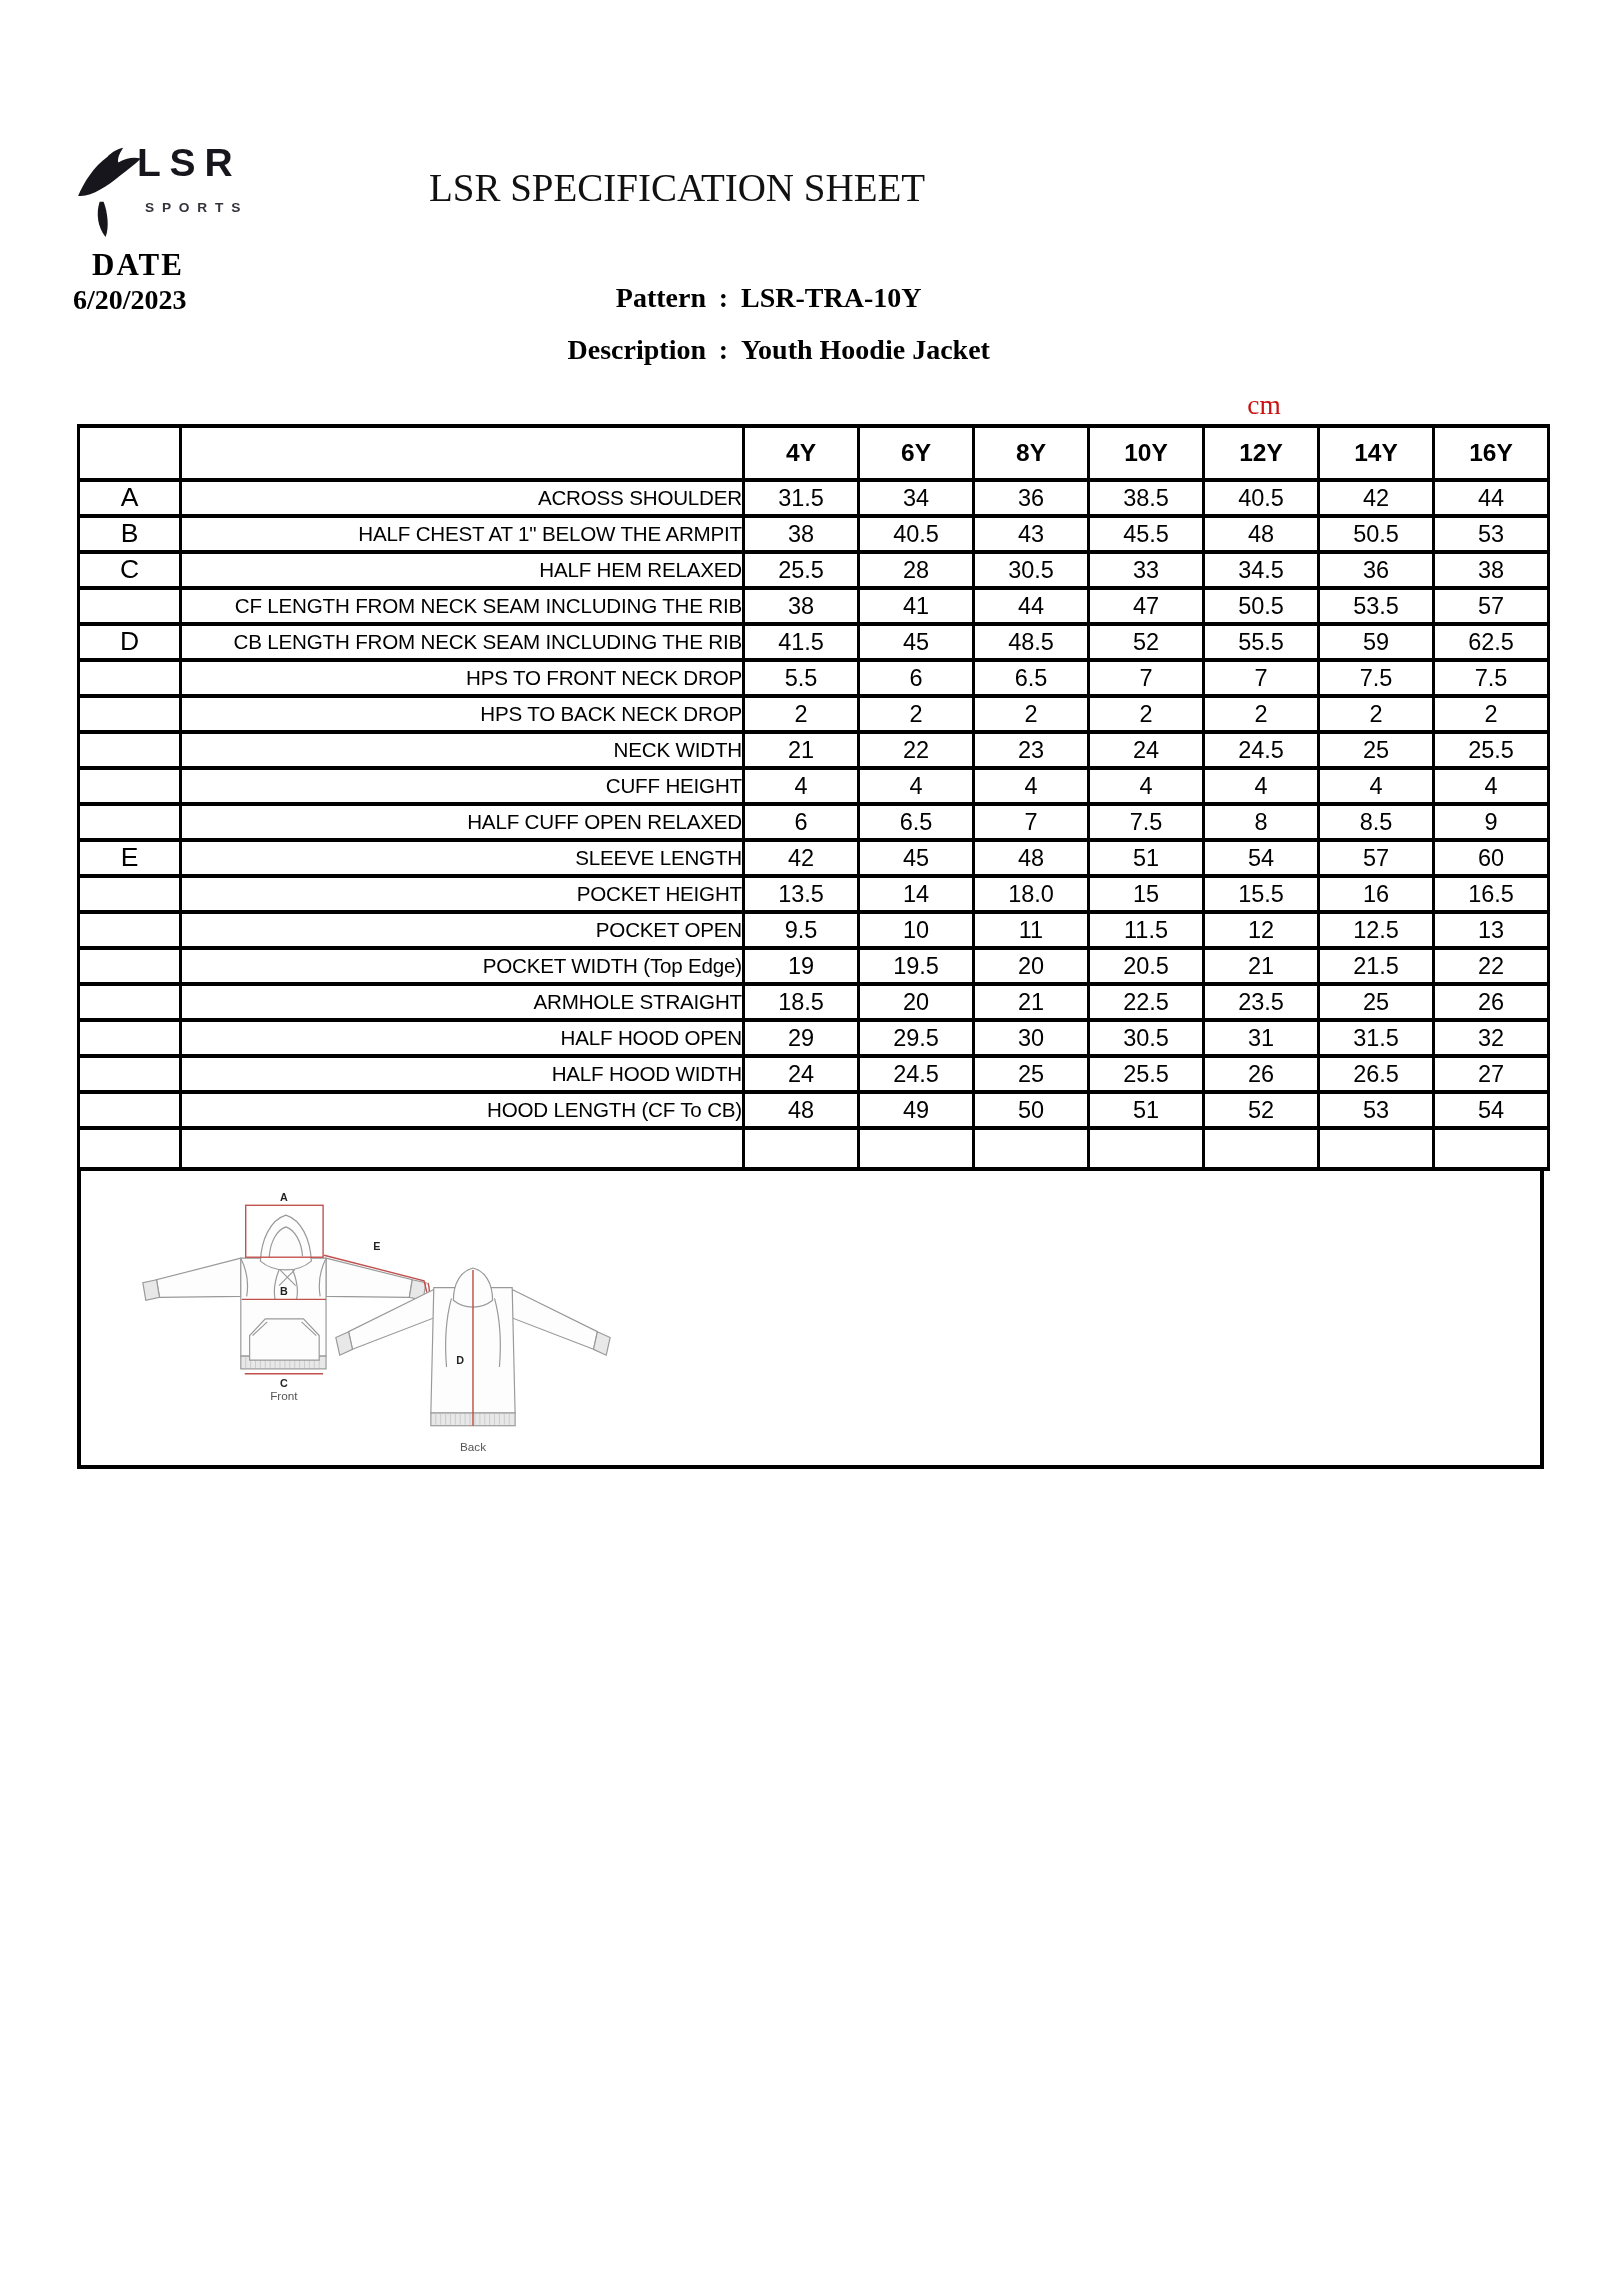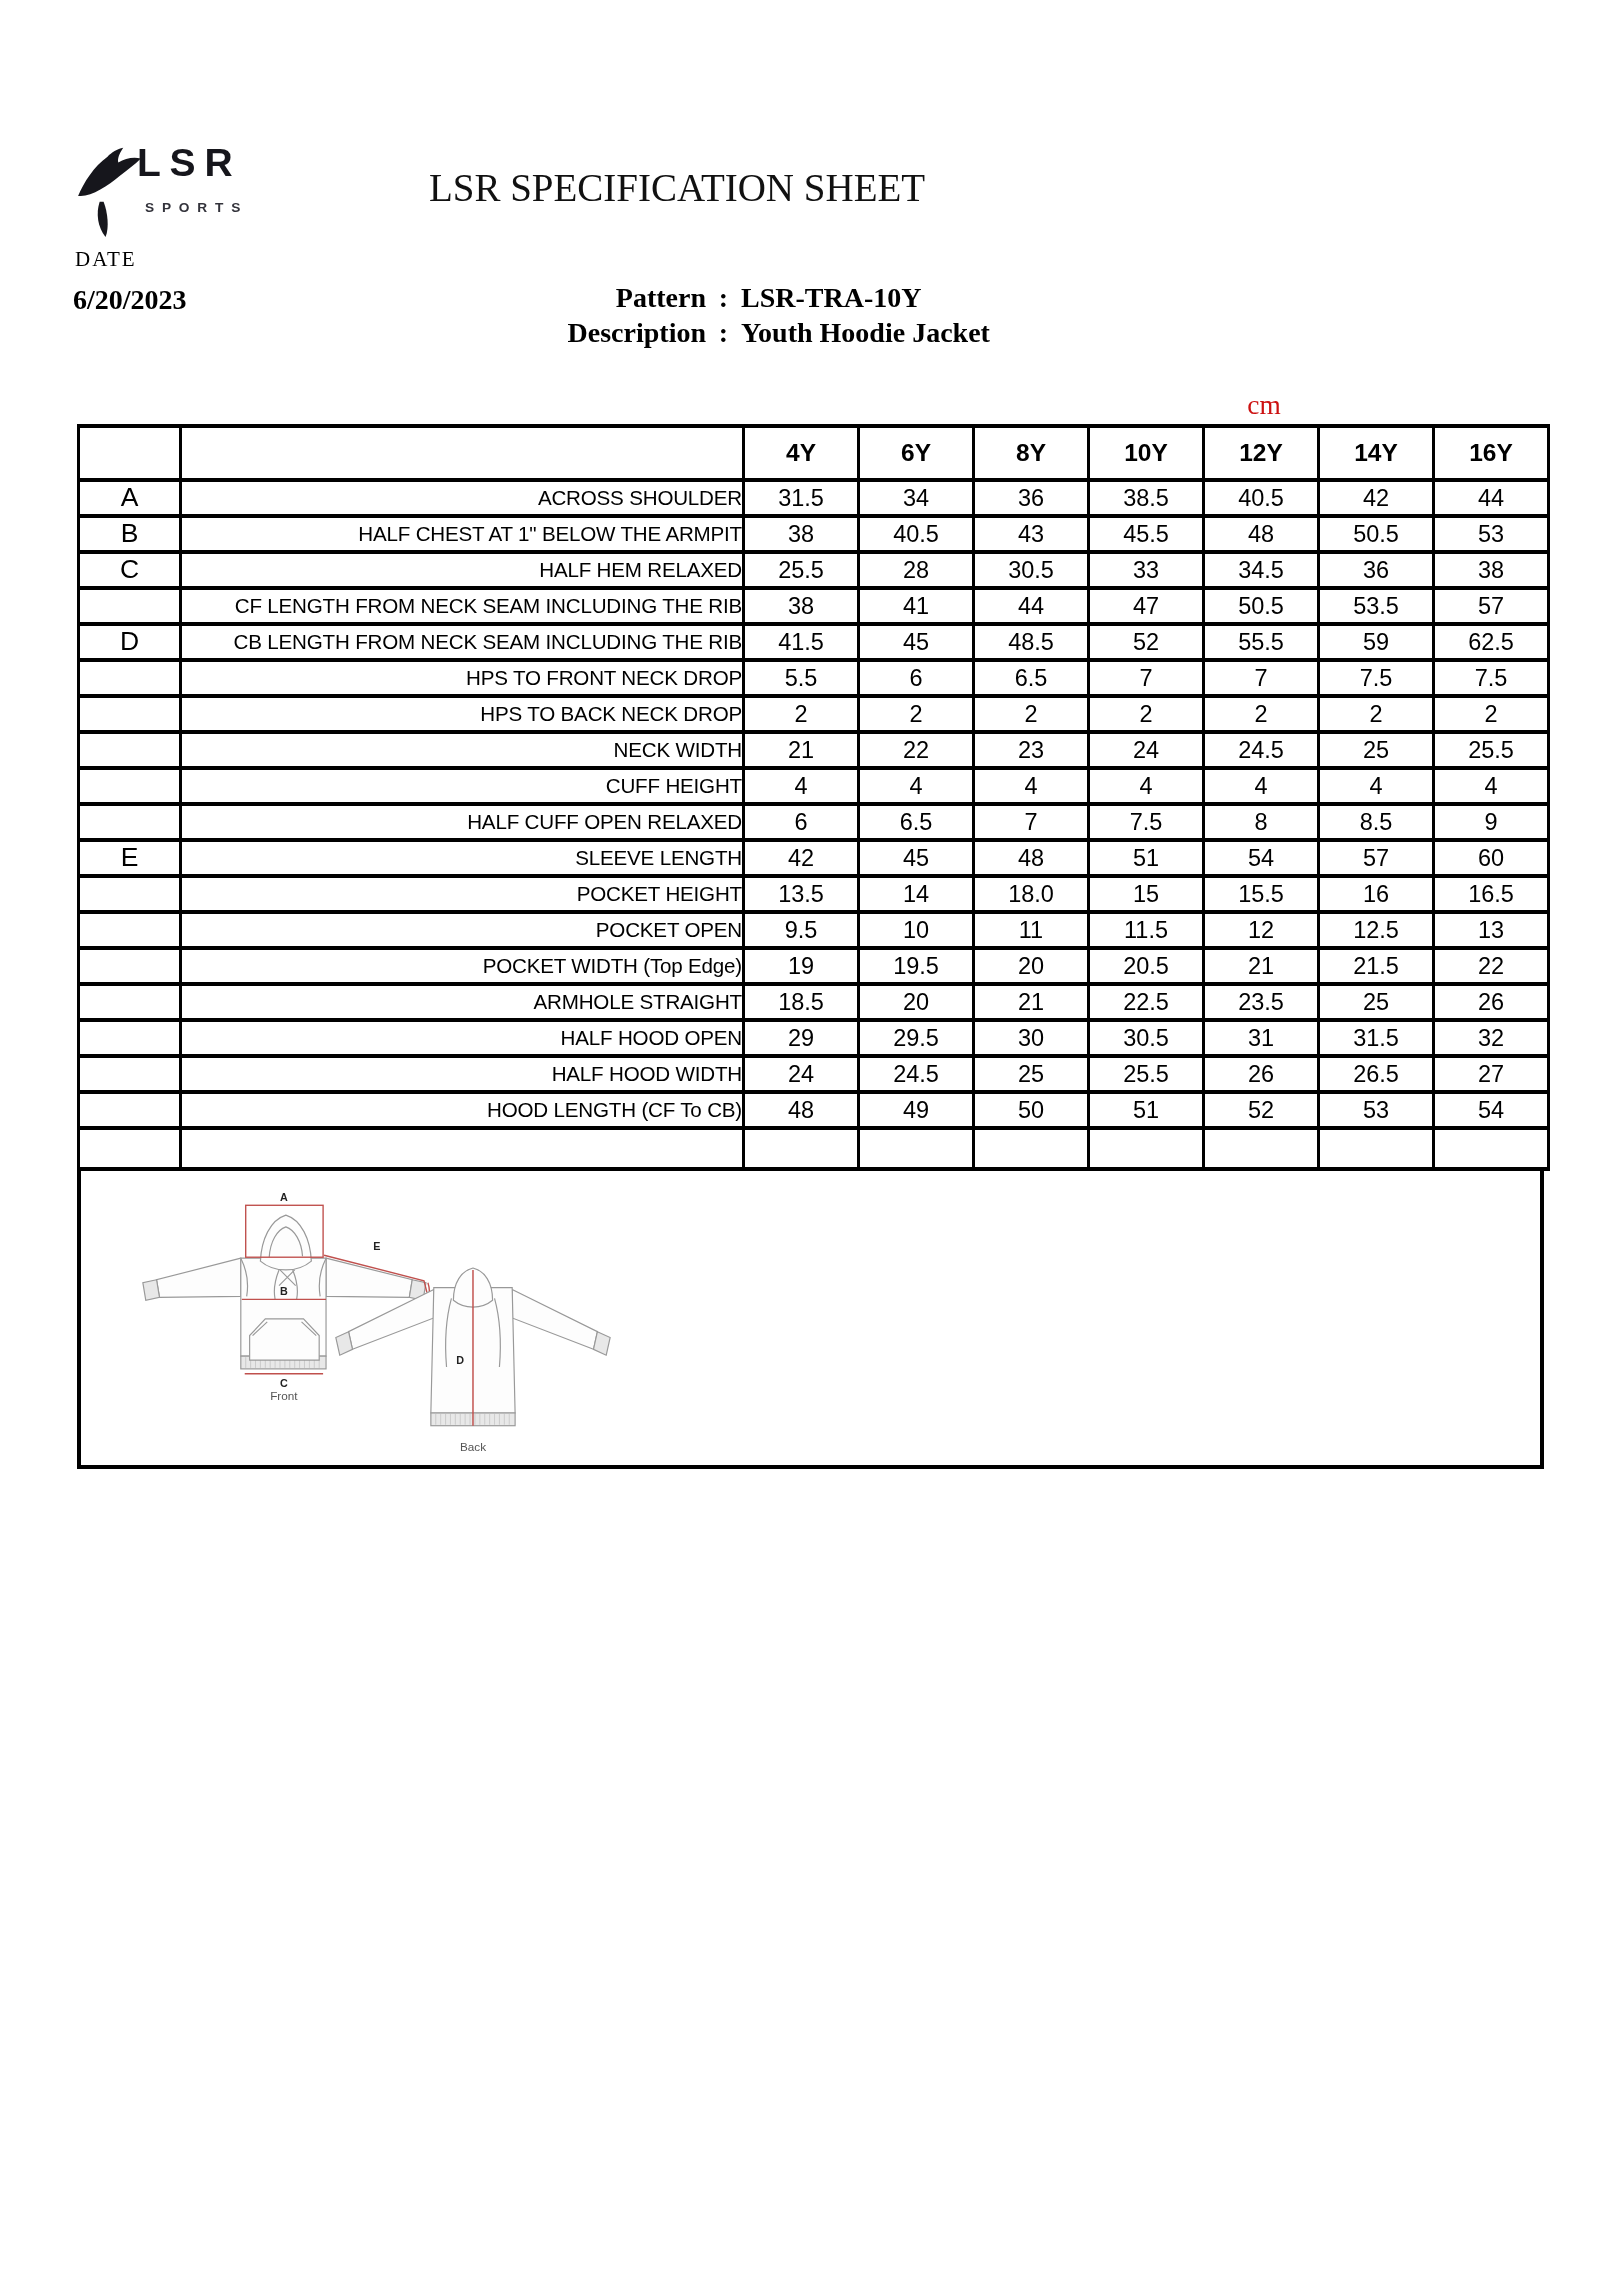--- a/index.html
+++ b/index.html
@@ -8,26 +8,26 @@
 
   
   .logo{position:absolute;left:74px;top:139px;width:196px;height:103px;}
   .logo-mark{position:absolute;left:0;top:0;}
   .logo-lsr{position:absolute;left:63px;top:2px;font-family:"Liberation Sans",sans-serif;
             font-weight:bold;font-size:39px;letter-spacing:8.8px;color:#16161c;}
   .logo-sports{position:absolute;left:71px;top:61px;font-family:"Liberation Sans",sans-serif;
             font-weight:bold;font-size:13.7px;letter-spacing:7.8px;color:#33333b;}
   .title{position:absolute;left:372px;top:165px;width:610px;text-align:center;
          font-family:"Liberation Serif",serif;font-size:39px;color:#111;}
-  .date-label{position:absolute;left:75px;top:247px;font-family:"Liberation Serif",serif;
-         font-size:21px;letter-spacing:2px;}
+  .date-label{position:absolute;left:92px;top:247px;font-family:"Liberation Serif",serif;
+         font-size:31px;letter-spacing:2px;font-weight:bold;}
   .date-value{position:absolute;left:73px;top:284px;font-family:"Liberation Serif",serif;
          font-size:28px;font-weight:bold;}
   .meta{position:absolute;left:534px;top:282px;display:grid;
-        grid-template-columns:172px 35px auto;row-gap:3px;
+        grid-template-columns:172px 35px auto;row-gap:20px;
         font-family:"Liberation Serif",serif;font-size:28px;font-weight:bold;line-height:1.15;}
   .meta .lbl{text-align:right;}
   .meta .sep{text-align:center;}
   .unit{position:absolute;left:1215px;top:390px;width:98px;text-align:center;
         font-family:"Liberation Serif",serif;font-size:27.4px;color:#cc1111;}
 
   
   .sheet{position:absolute;left:66px;top:424px;width:1467px;margin-left:11px;}
   table.spec{border-collapse:collapse;table-layout:fixed;width:1467px;}
   .spec th,.spec td{border:3.9px solid #000;border-top-width:4.9px;border-bottom-width:4.9px;

